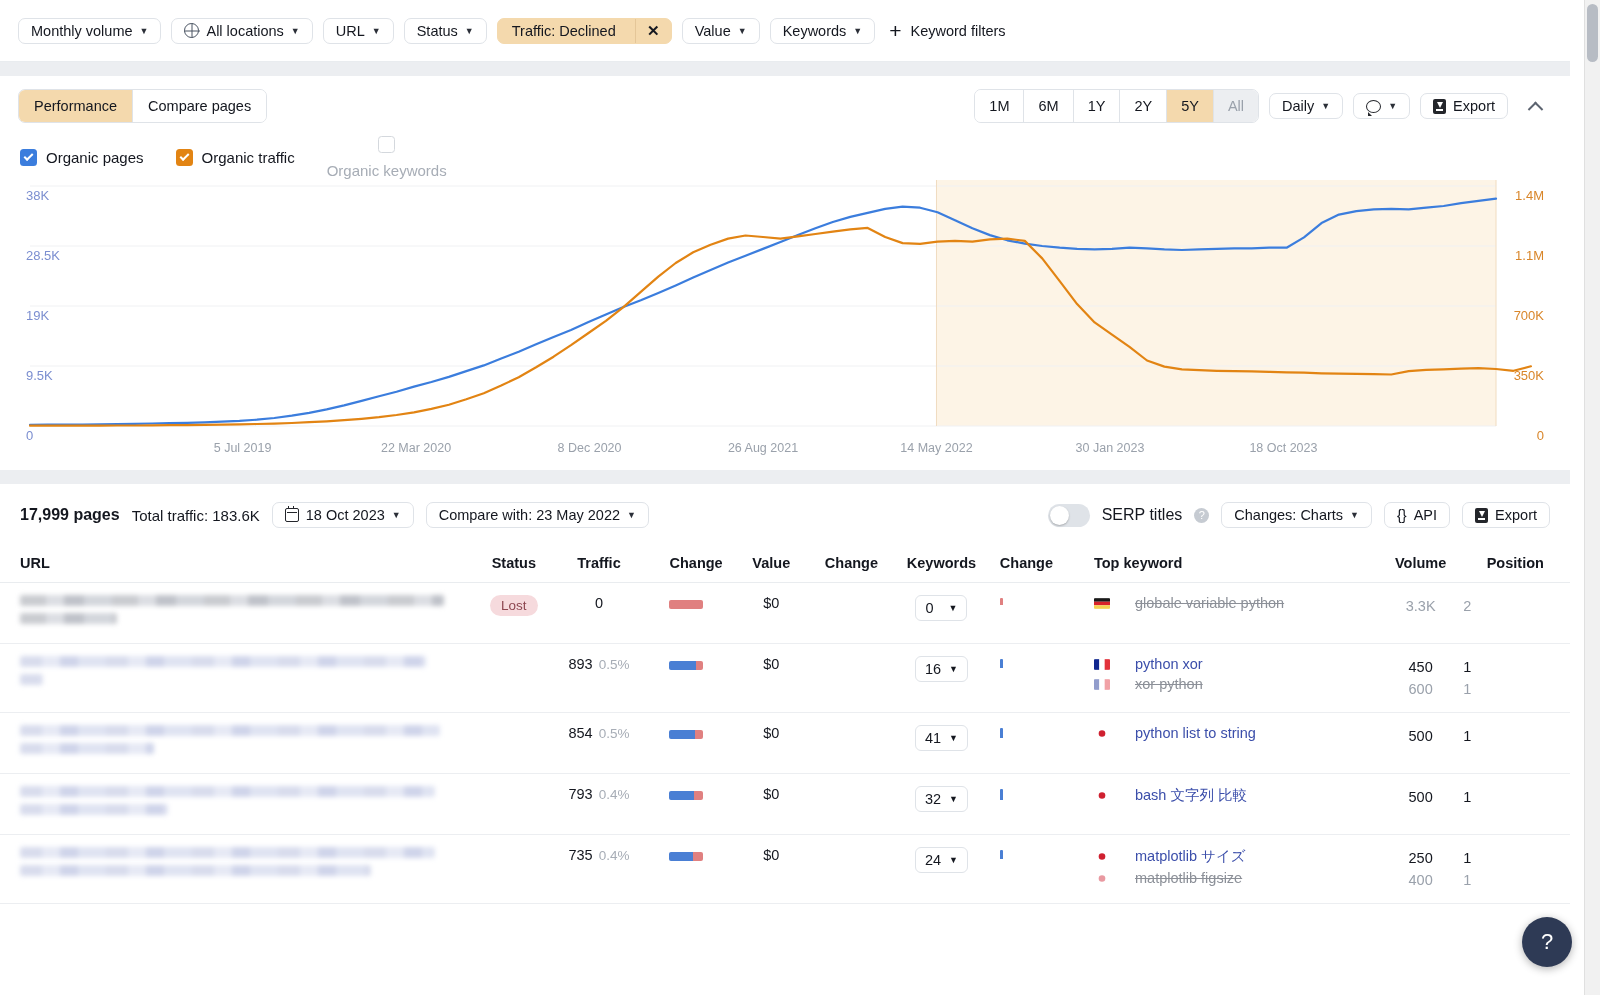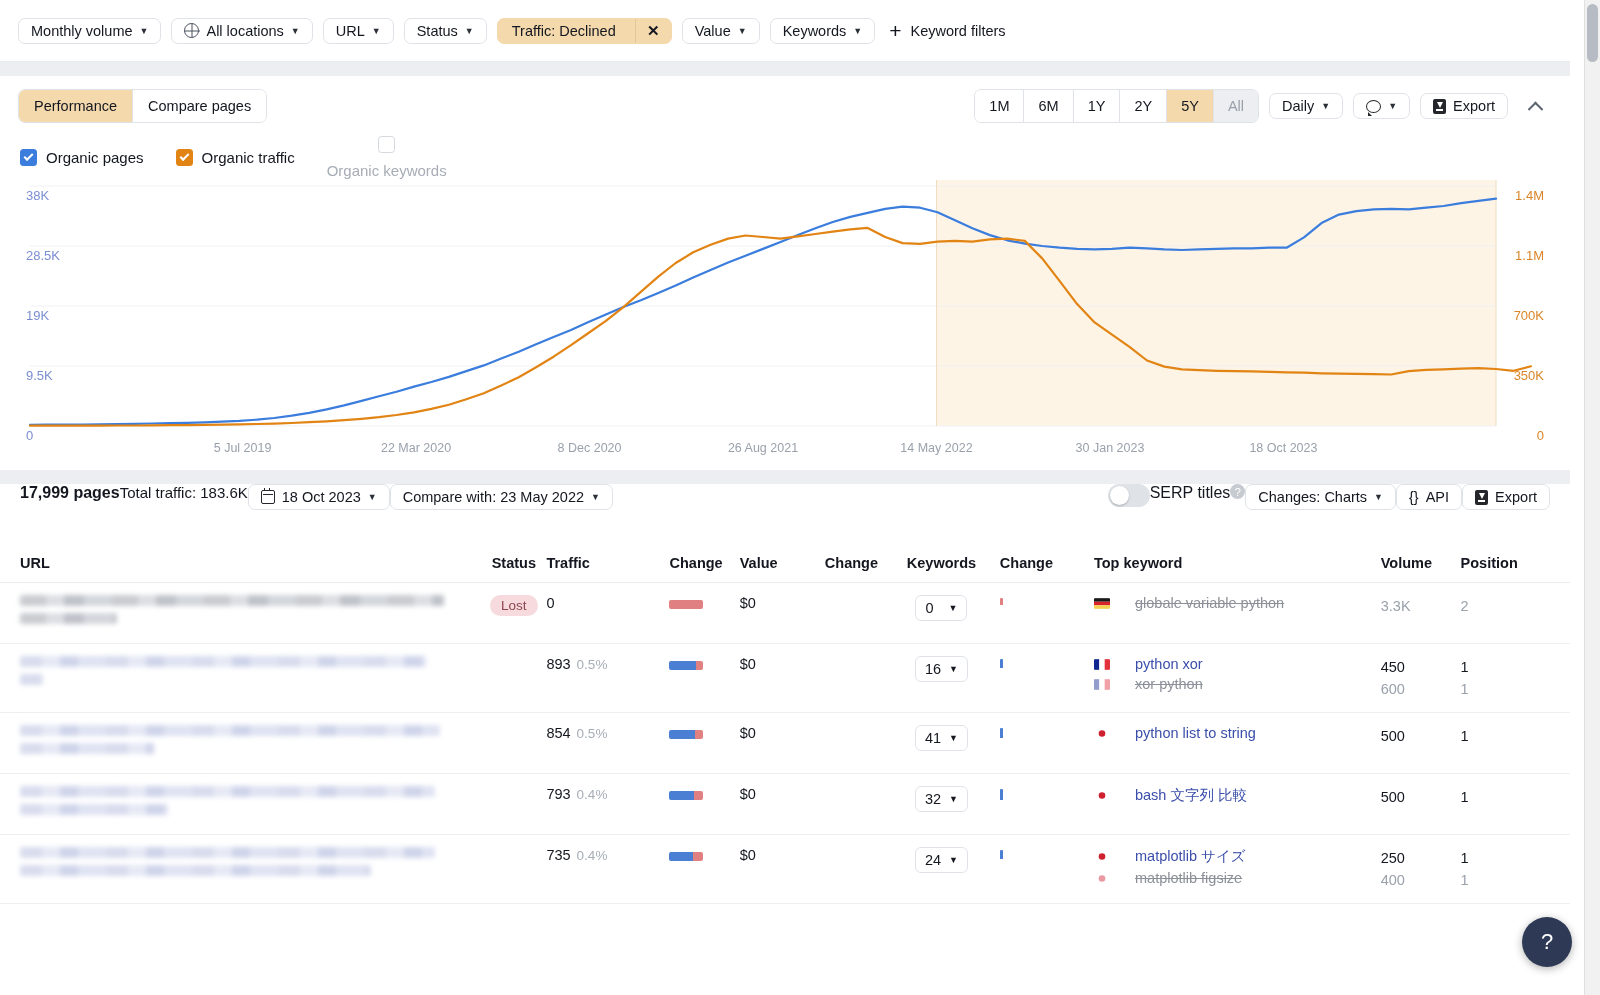--- a/index.html
+++ b/index.html
@@ -79,38 +79,38 @@
   .cb .tick{ width:9px;height:5px;border-left:2px solid #fff;border-bottom:2px solid #fff;transform:rotate(-45deg) translate(1px,-1px);}
   .lg.muted{ color:#a7adb6;flex-direction:column;}
 
   
   .plot{ position:relative; height:290px; margin:0 18px 0 18px;}
 
   
   .grey2{height:14px;background:#eceef1;width:1570px;}
   .tablecard{width:1570px;background:#fff;}
   .statsbar{
-    height:62px;display:flex;padding:0 20px;gap:0;
+    height:62px;display:flex;align-items:center;padding:0 20px;gap:12px;
   }
   .pages{font-size:16px;font-weight:700;}
   .tot{font-size:15px;color:#14171f;}
   .cal{width:14px;height:14px;border:1.6px solid #24262b;border-radius:2px;position:relative;flex:none;}
   .cal:before{content:"";position:absolute;top:-3.4px;left:2px;width:1.6px;height:3.4px;background:#24262b;box-shadow:5px 0 0 #24262b;}
   .cal:after{content:"";position:absolute;left:1px;right:1px;top:3px;height:1.4px;background:#24262b;}
   .toggle{width:42px;height:23px;border-radius:12px;background:#dfe3e8;position:relative;cursor:pointer;flex:none;}
   .toggle .knob{position:absolute;left:2px;top:2px;width:19px;height:19px;border-radius:50%;background:#fff;box-shadow:0 1px 2px rgba(0,0,0,.25);}
   .qmark{width:15px;height:15px;border-radius:50%;background:#c6cbd2;color:#fff;font-size:11px;display:flex;align-items:center;justify-content:center;flex:none;}
 
   table{width:100%;border-collapse:collapse;font-size:14.5px;}
   thead th{
     font-size:14.5px;font-weight:700;text-align:left;padding:9px 0 11px 0;
     border-bottom:1px solid #e9ecef;color:#14171f;white-space:nowrap;
   }
   tbody td{ padding:12px 0; border-bottom:1px solid #eceef1; vertical-align:top;}
-  .num{text-align:left;}
+  .num{text-align:center;}
   .ctr{text-align:center;}
 
   .blurline{height:11px;border-radius:2px;margin-bottom:7px;
     background:repeating-linear-gradient(90deg,#d8dced 0 22px,#e6e9f5 22px 40px,#cfd4ea 40px 58px,#dfe3f2 58px 86px);
     filter:blur(2.6px);}
   .blurline.grey{background:repeating-linear-gradient(90deg,#c9cbd0 0 26px,#dcdee3 26px 44px,#bfc2c9 44px 64px,#d3d6dc 64px 92px);}
   .badge{display:inline-block;background:#f6dadd;color:#8d4650;border-radius:11px;
     padding:3px 11px;font-size:13.5px;text-align:right;}
   .pct{color:#a7adb6;font-size:13.5px;margin-left:6px;}
   .minibar{display:inline-flex;height:9px;border-radius:2px;overflow:hidden;width:34px;vertical-align:middle;}

